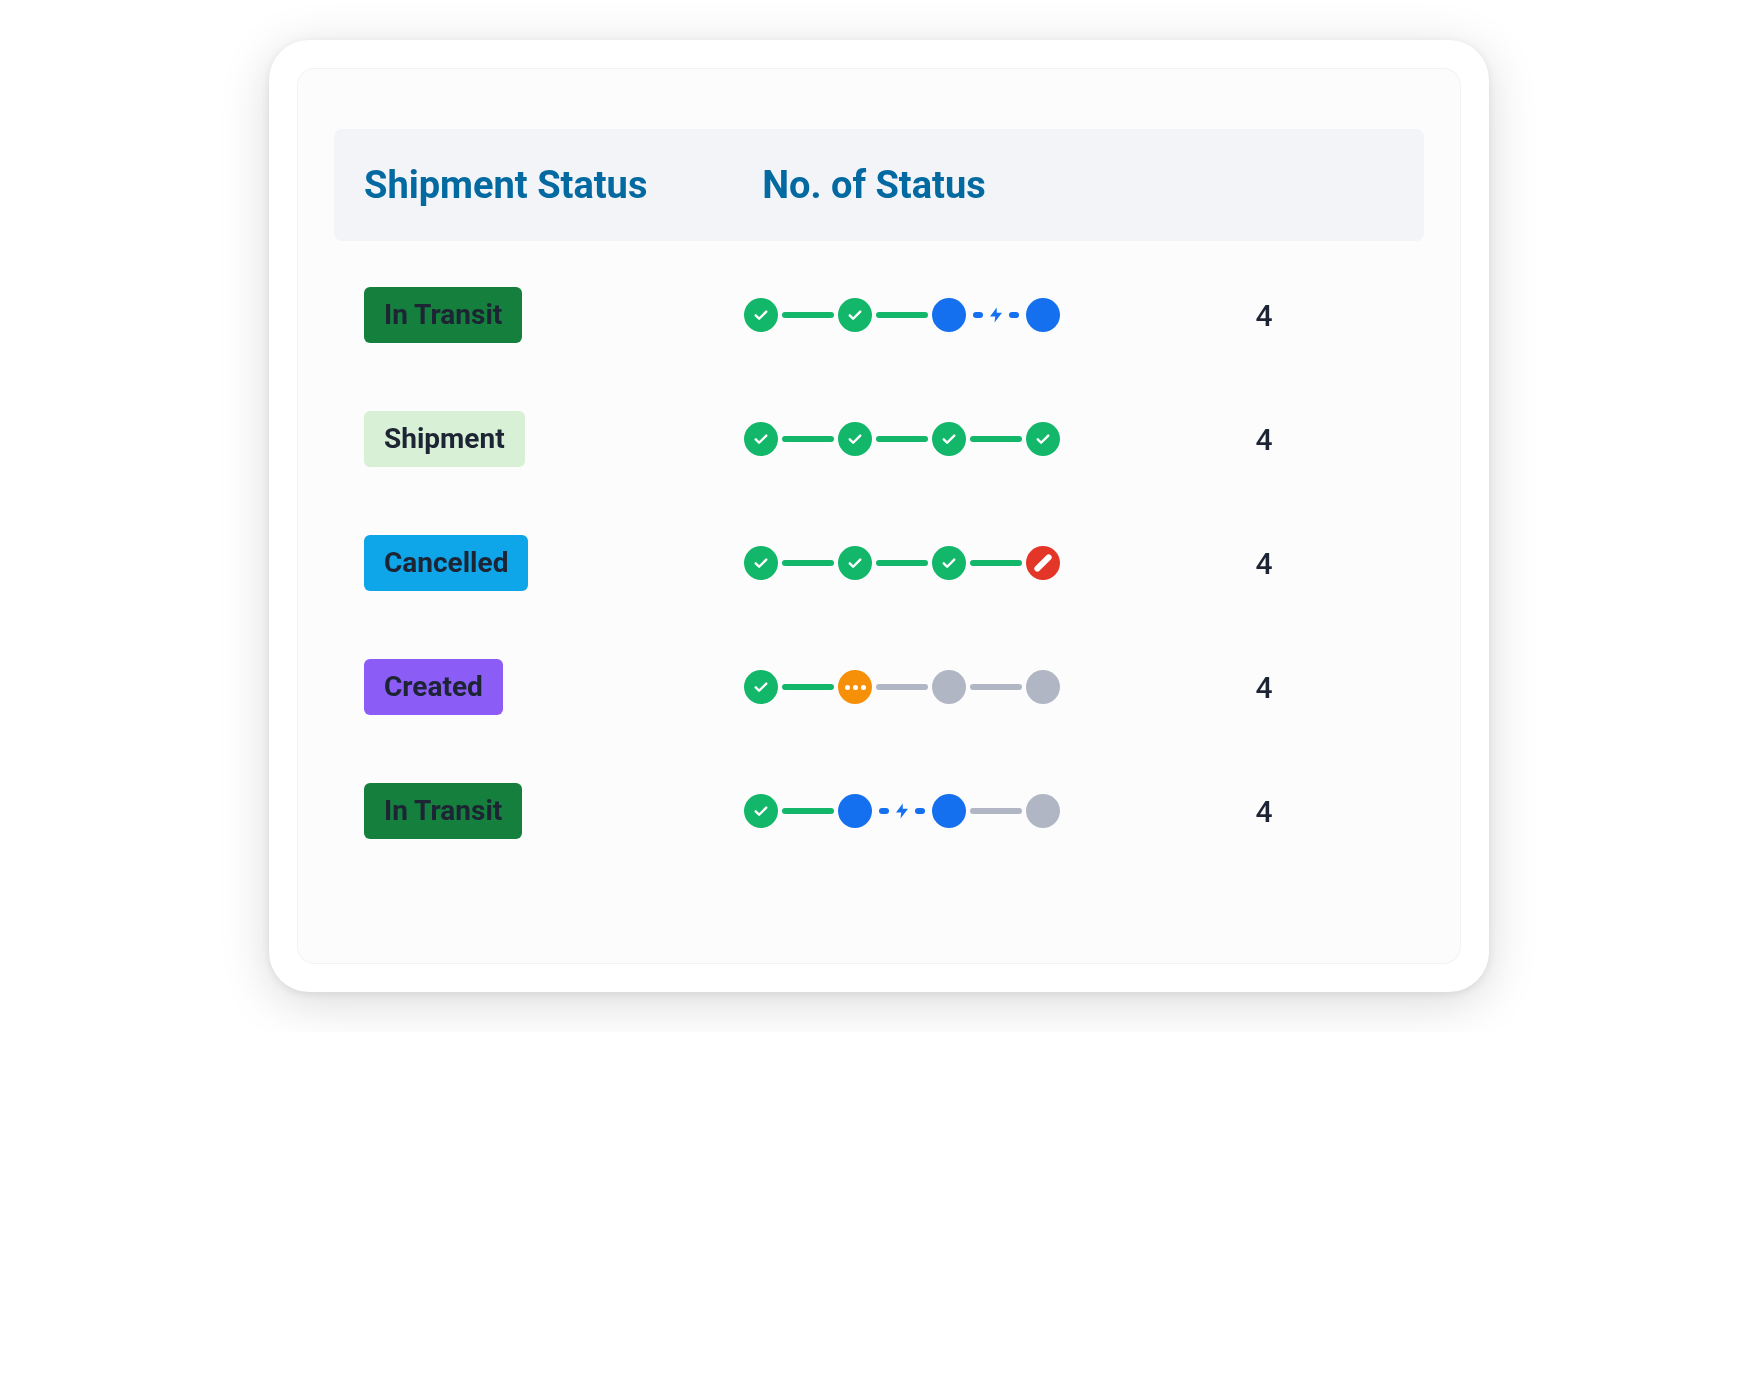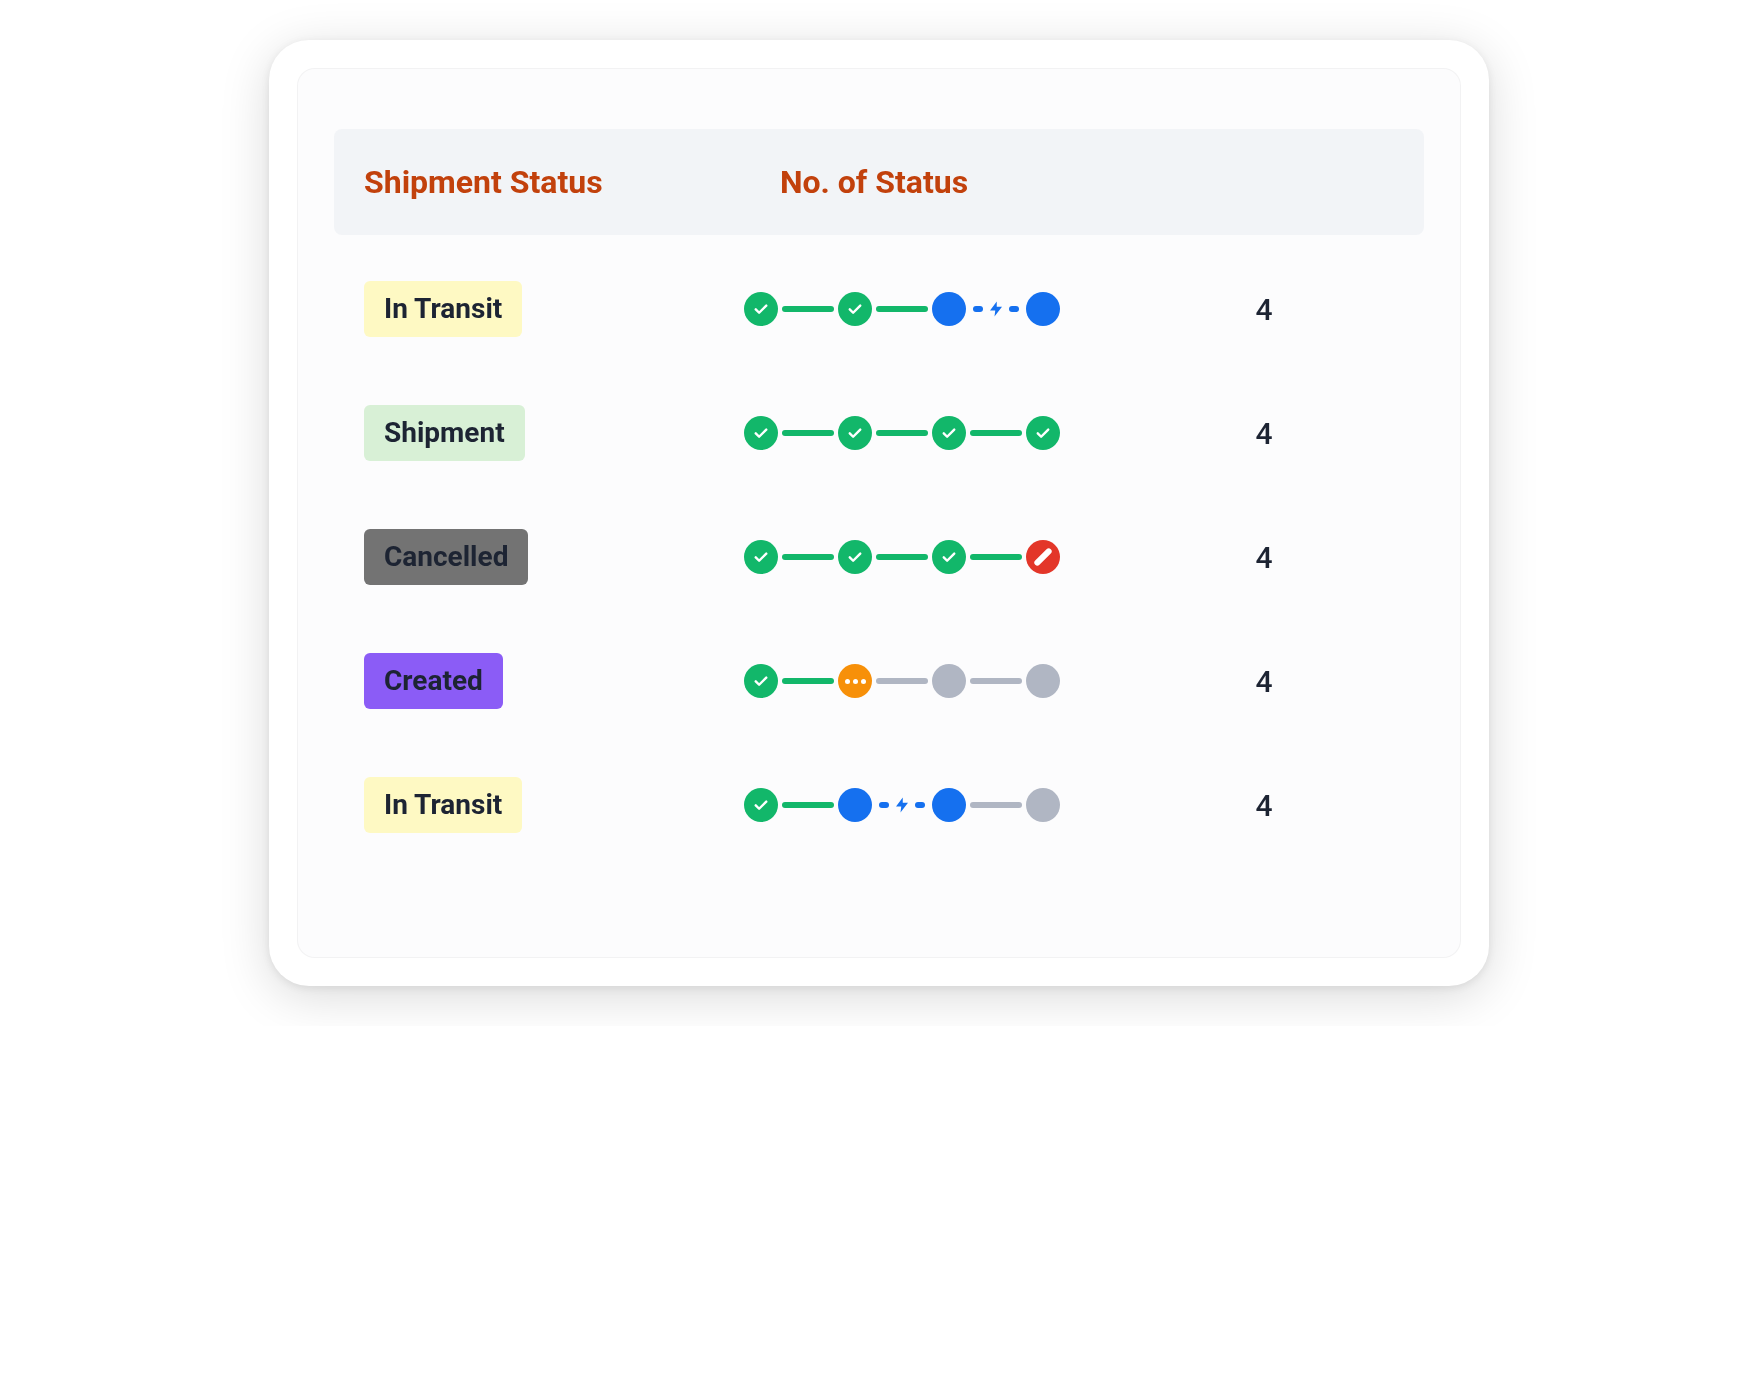--- a/index.html
+++ b/index.html
@@ -26,42 +26,42 @@
     display: flex;
     background: #f2f4f7;
     border-radius: 8px;
     padding: 34px 30px;
     align-items: center;
   }
   .col-status { width: 380px; }
   .col-node   { flex: 1; }
   .col-count  { width: 260px; text-align: center; }
   .header-row .th {
-    color: #c2410c;
-    font-size: 32px;
+    color: #0369a1;
+    font-size: 38px;
     font-weight: 700;
   }
   .body-rows { padding: 12px 30px 0 30px; }
   .data-row {
     display: flex;
     align-items: center;
     padding: 34px 0;
   }
   .badge {
     display: inline-block;
     font-size: 28px;
     font-weight: 700;
     color: #1d2433;
     padding: 14px 20px;
     border-radius: 6px;
     line-height: 1;
   }
-  .badge.in-transit { background: #fef9c3; }
+  .badge.in-transit { background: #15803d; }
   .badge.completed  { background: #d8f0d6; }
-  .badge.cancelled  { background: #737373; }
+  .badge.cancelled  { background: #0ea5e9; }
   .badge.created    { background: #8b5cf6; }
   .count-text {
     font-size: 30px;
     color: #1d2433;
     font-weight: 500;
   }
   
   .track {
     display: flex;
     align-items: center;

